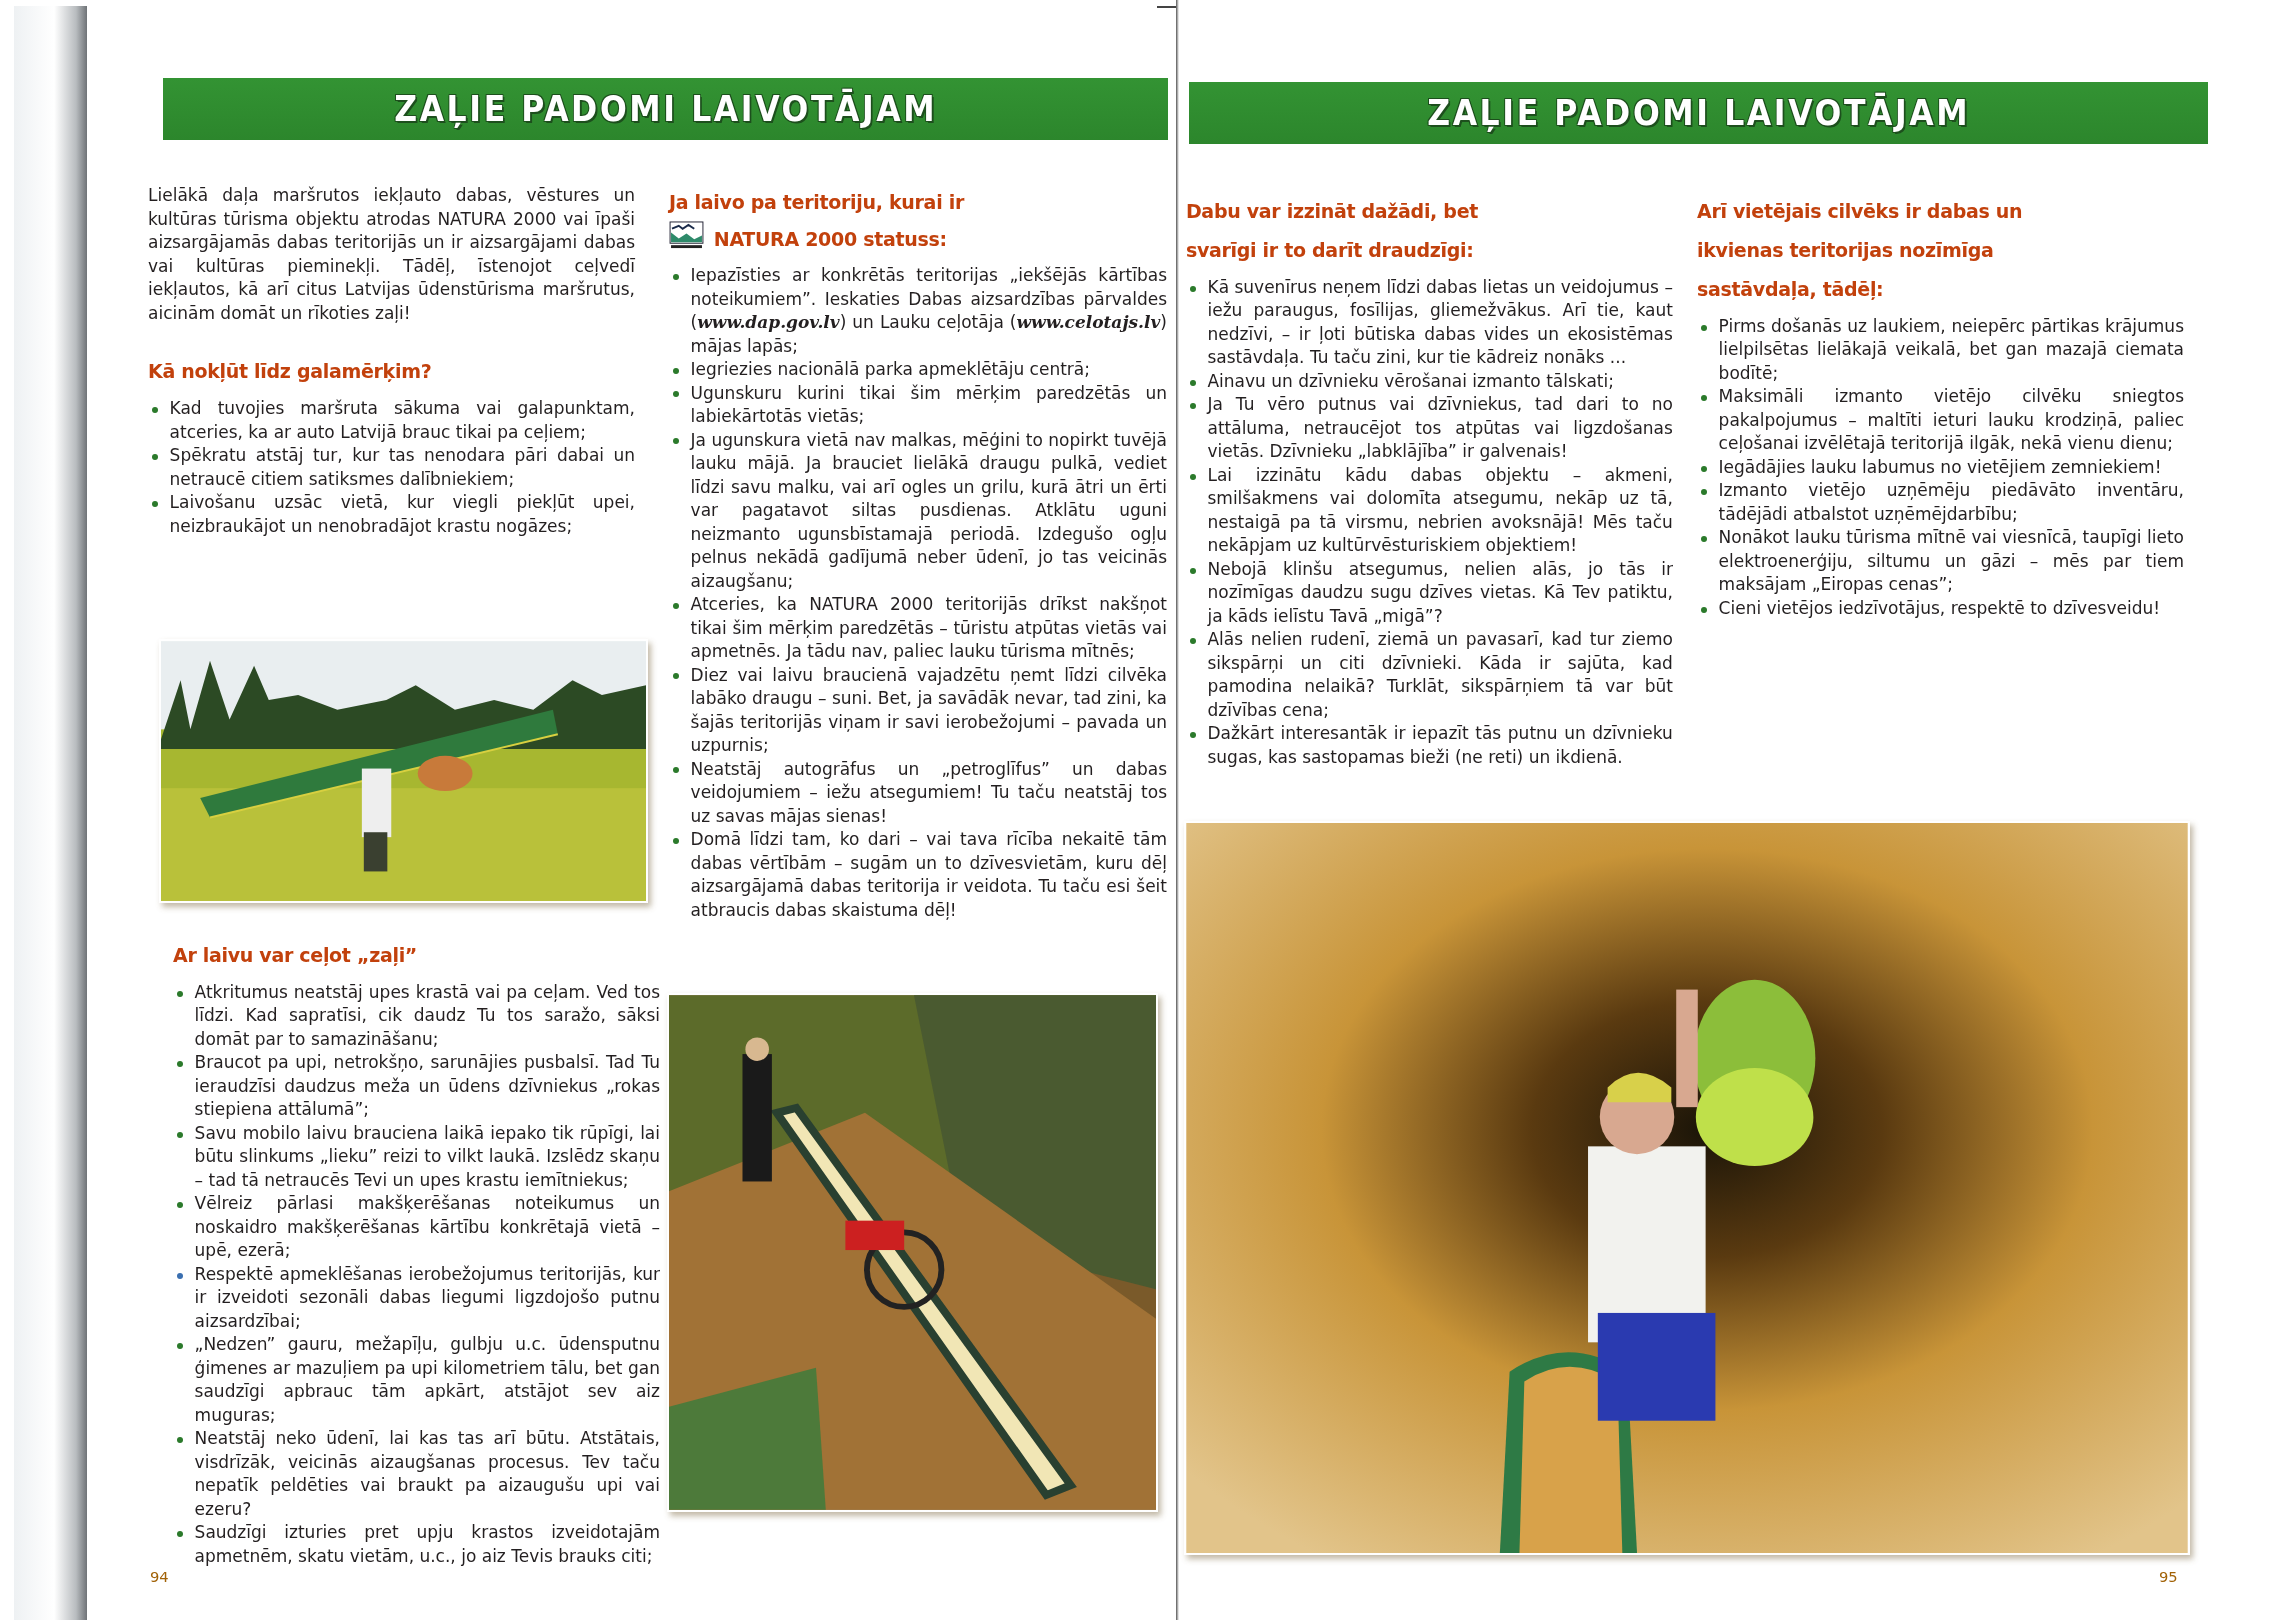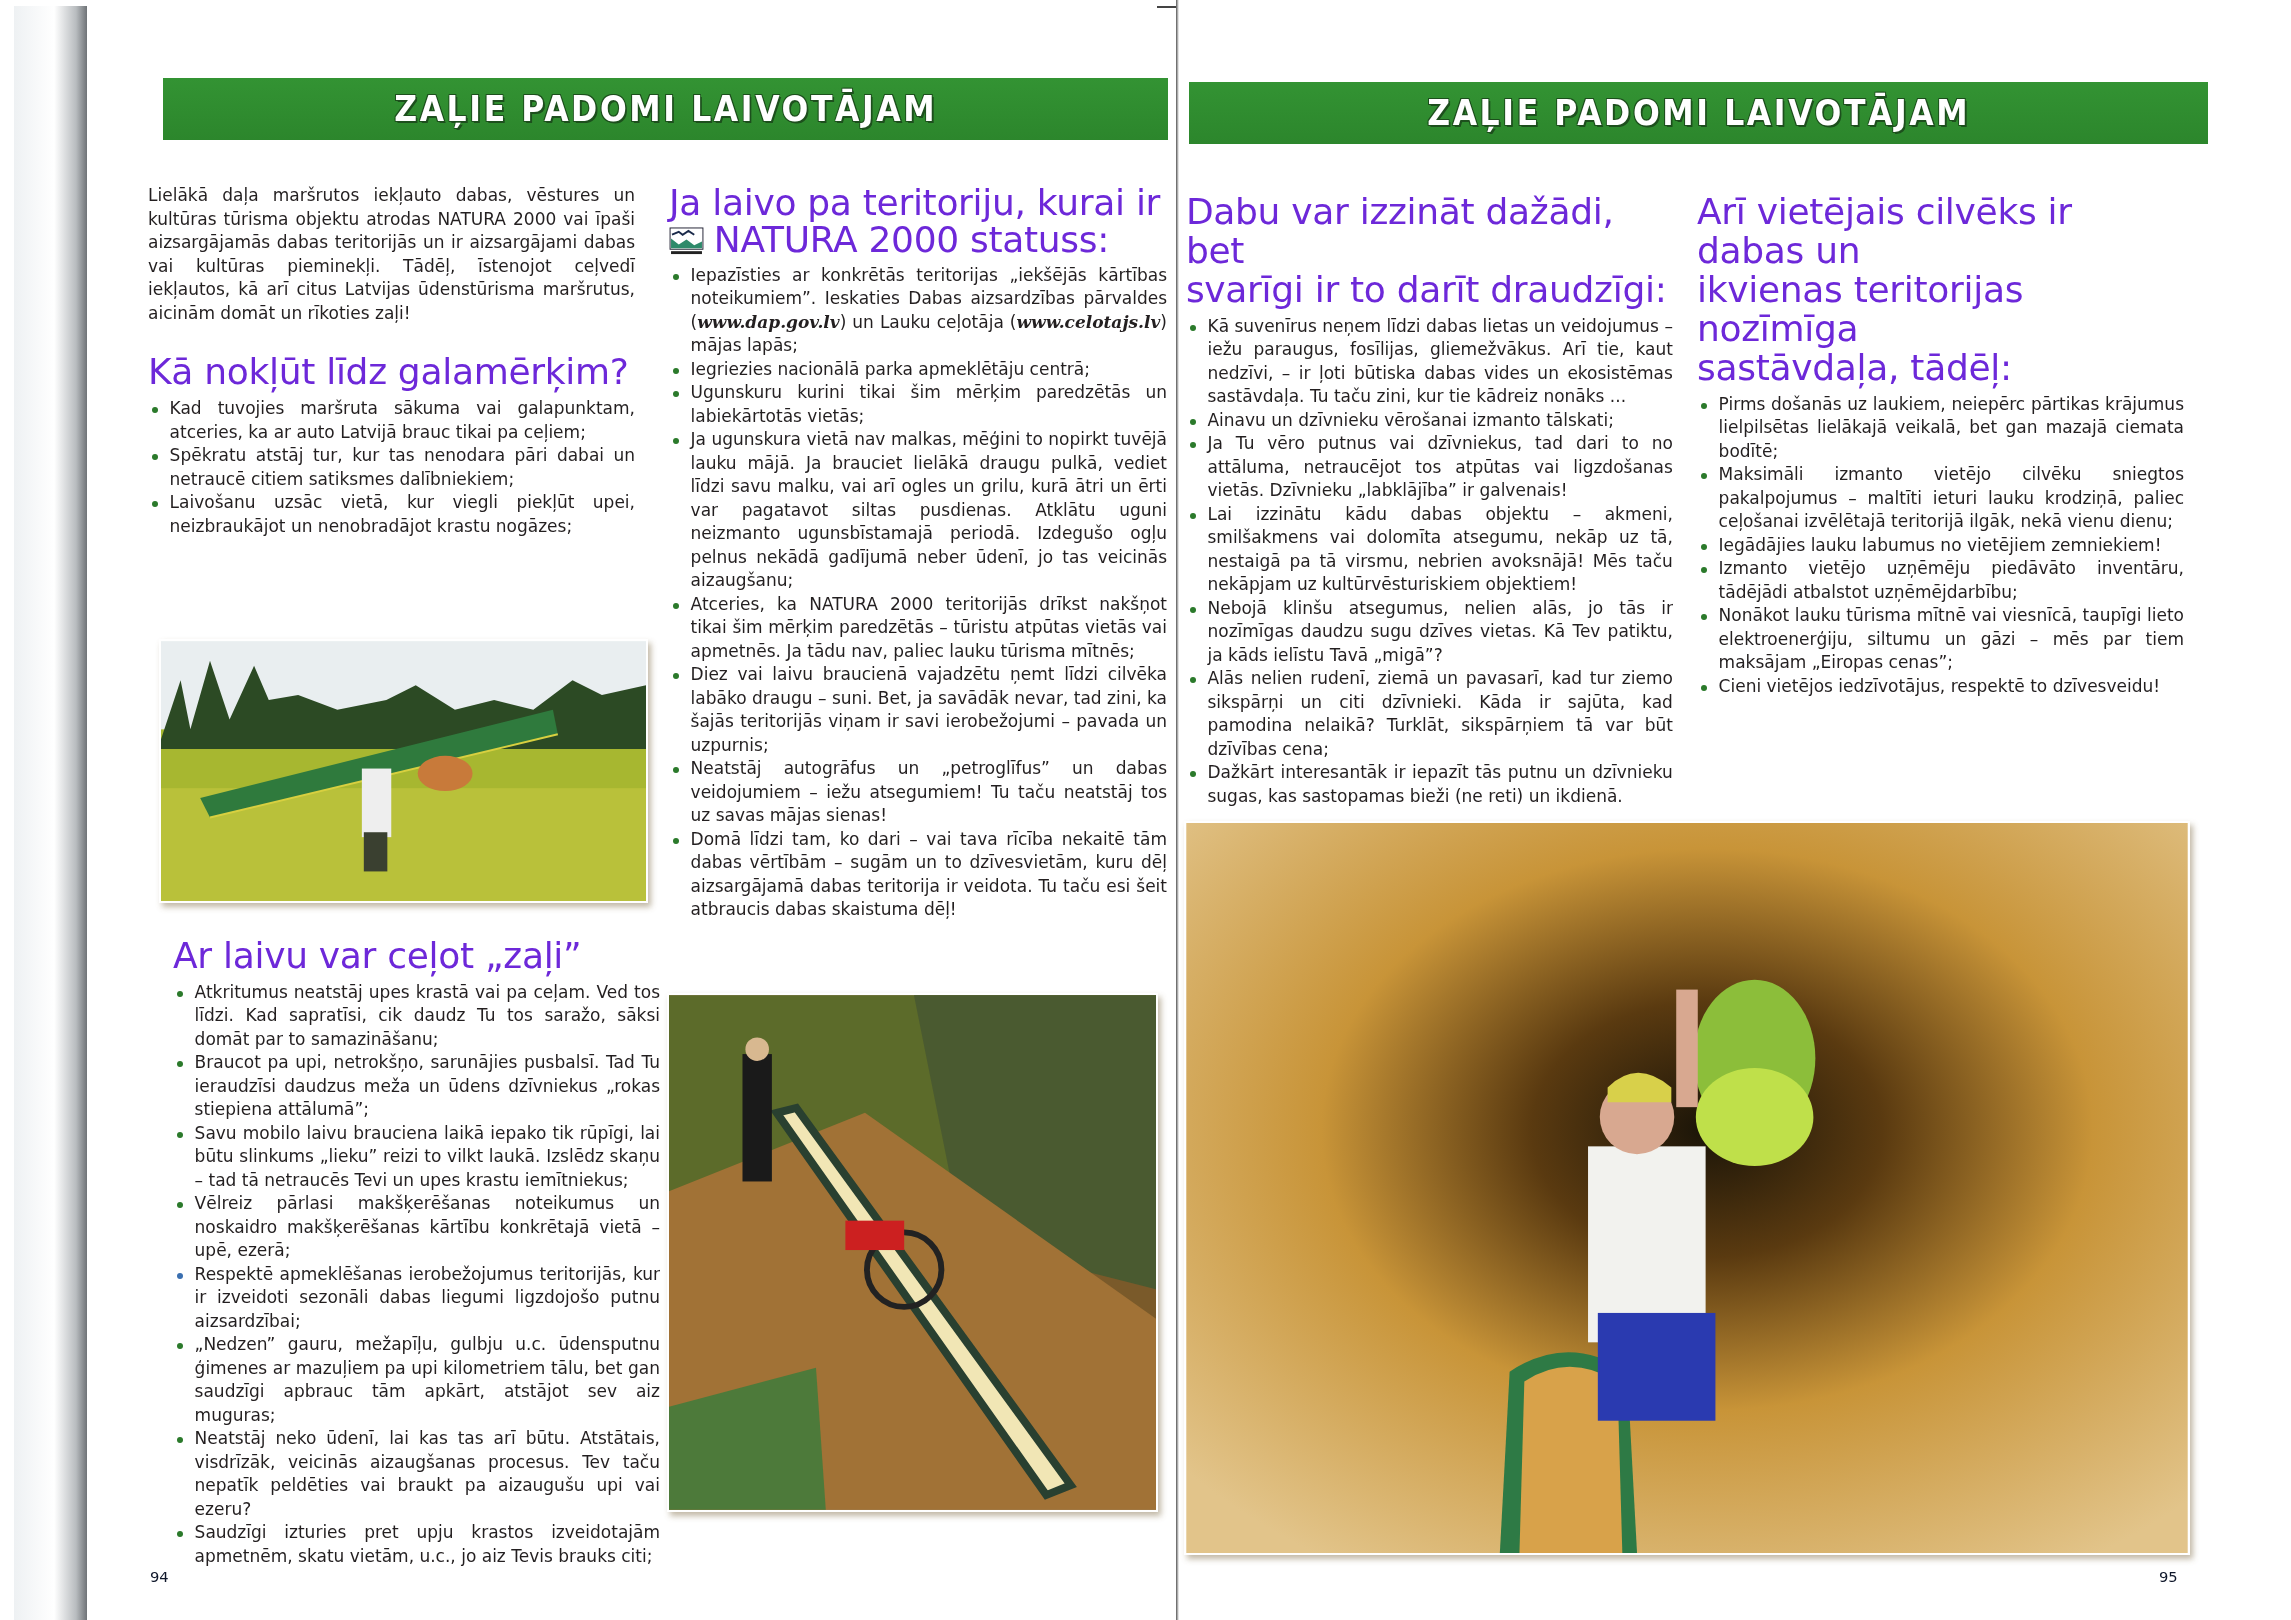--- a/index.html
+++ b/index.html
@@ -27,37 +27,37 @@
   }
   .banner span {
     color:#ffffff; font-family:"DejaVu Sans", sans-serif; font-weight:bold;
     font-size:35px; letter-spacing:2.9px;
     text-shadow: 2px 2px 0 #1d4f1d, -1px -1px 0 #1d4f1d, 1px -1px 0 #1d4f1d, -1px 1px 0 #1d4f1d;
     transform:scaleX(0.9);
   }
   .col { position:absolute; font-size:17px; line-height:23.5px; }
   .col p { margin:0; text-align:justify; }
   .h2 {
-    color:#6d28d9; font-weight:normal; font-family:"DejaVu Sans", sans-serif;
-    font-size:36px; line-height:39px; margin:0 0 5.9px 0; letter-spacing:-0.3px;
+    color:#c2410c; font-weight:bold; font-family:"DejaVu Sans", sans-serif;
+    font-size:19px; line-height:39px; margin:0 0 5.9px 0; letter-spacing:-0.3px;
   }
   ul.bul { list-style:none; margin:0; padding:0; }
   ul.bul li { position:relative; padding-left:21.6px; text-align:justify; margin:0; }
   ul.bul li::before {
     content:""; position:absolute; left:3.9px; top:9.8px; width:5.9px; height:5.9px;
     border-radius:50%; background:#2b7a2b;
   }
   ul.bul li.blue::before { background:#3a6fb0; }
   a.link { color:#231f20; font-family:"DejaVu Serif", serif; font-style:italic; font-weight:bold; }
   .natura-logo {
     display:inline-block; width:35px; height:29px; vertical-align:-3.9px; margin-right:9.8px;
     position:relative;
   }
   .photo { position:absolute; box-shadow:2.9px 3.9px 5.9px rgba(120,100,60,0.45); border:2.9px solid #fff; overflow:hidden; }
-  .pagenum { position:absolute; font-size:14.7px; color:#0f172a; }
+  .pagenum { position:absolute; font-size:14.7px; color:#a16207; }
 </style>
 </head>
 <body>
 
 <div class="edge-strip"></div>
 <div class="spine-top"></div>
 <div class="spine"></div>
 
 <div class="page left">
   <div class="banner" style="left:163px; top:78px; width:1005px;">

